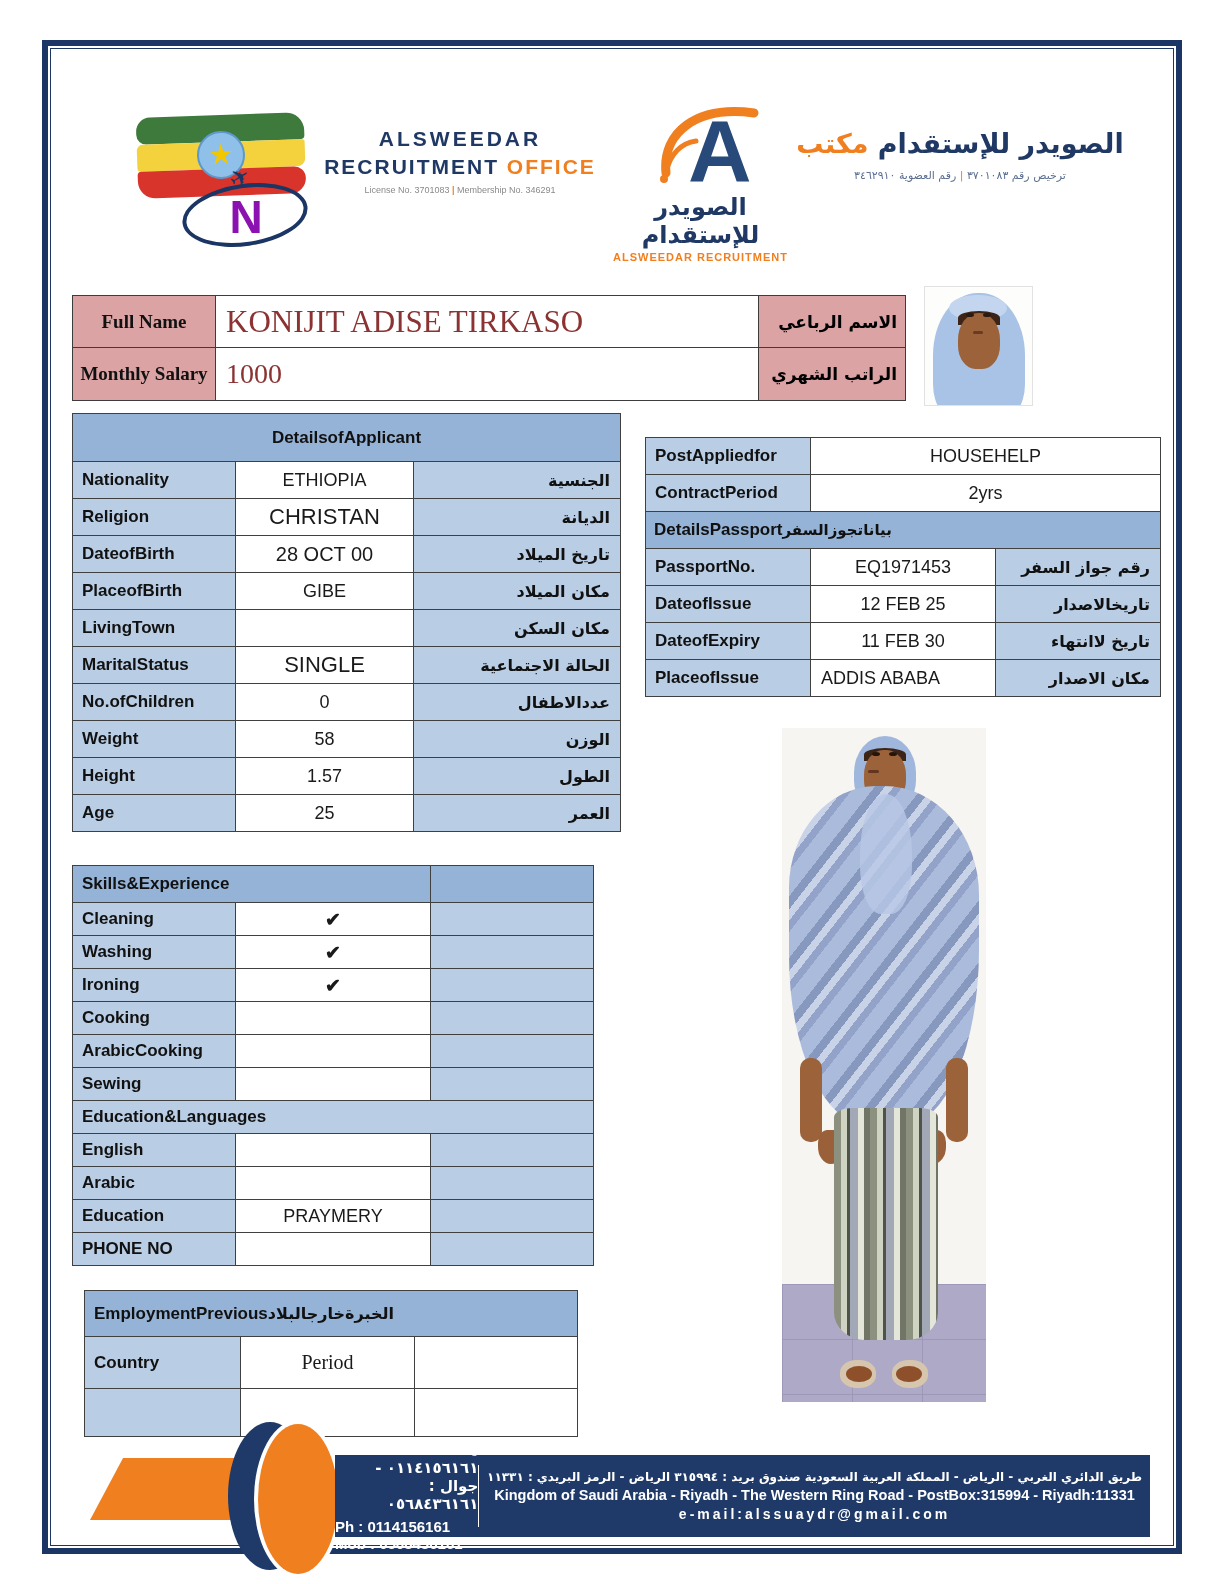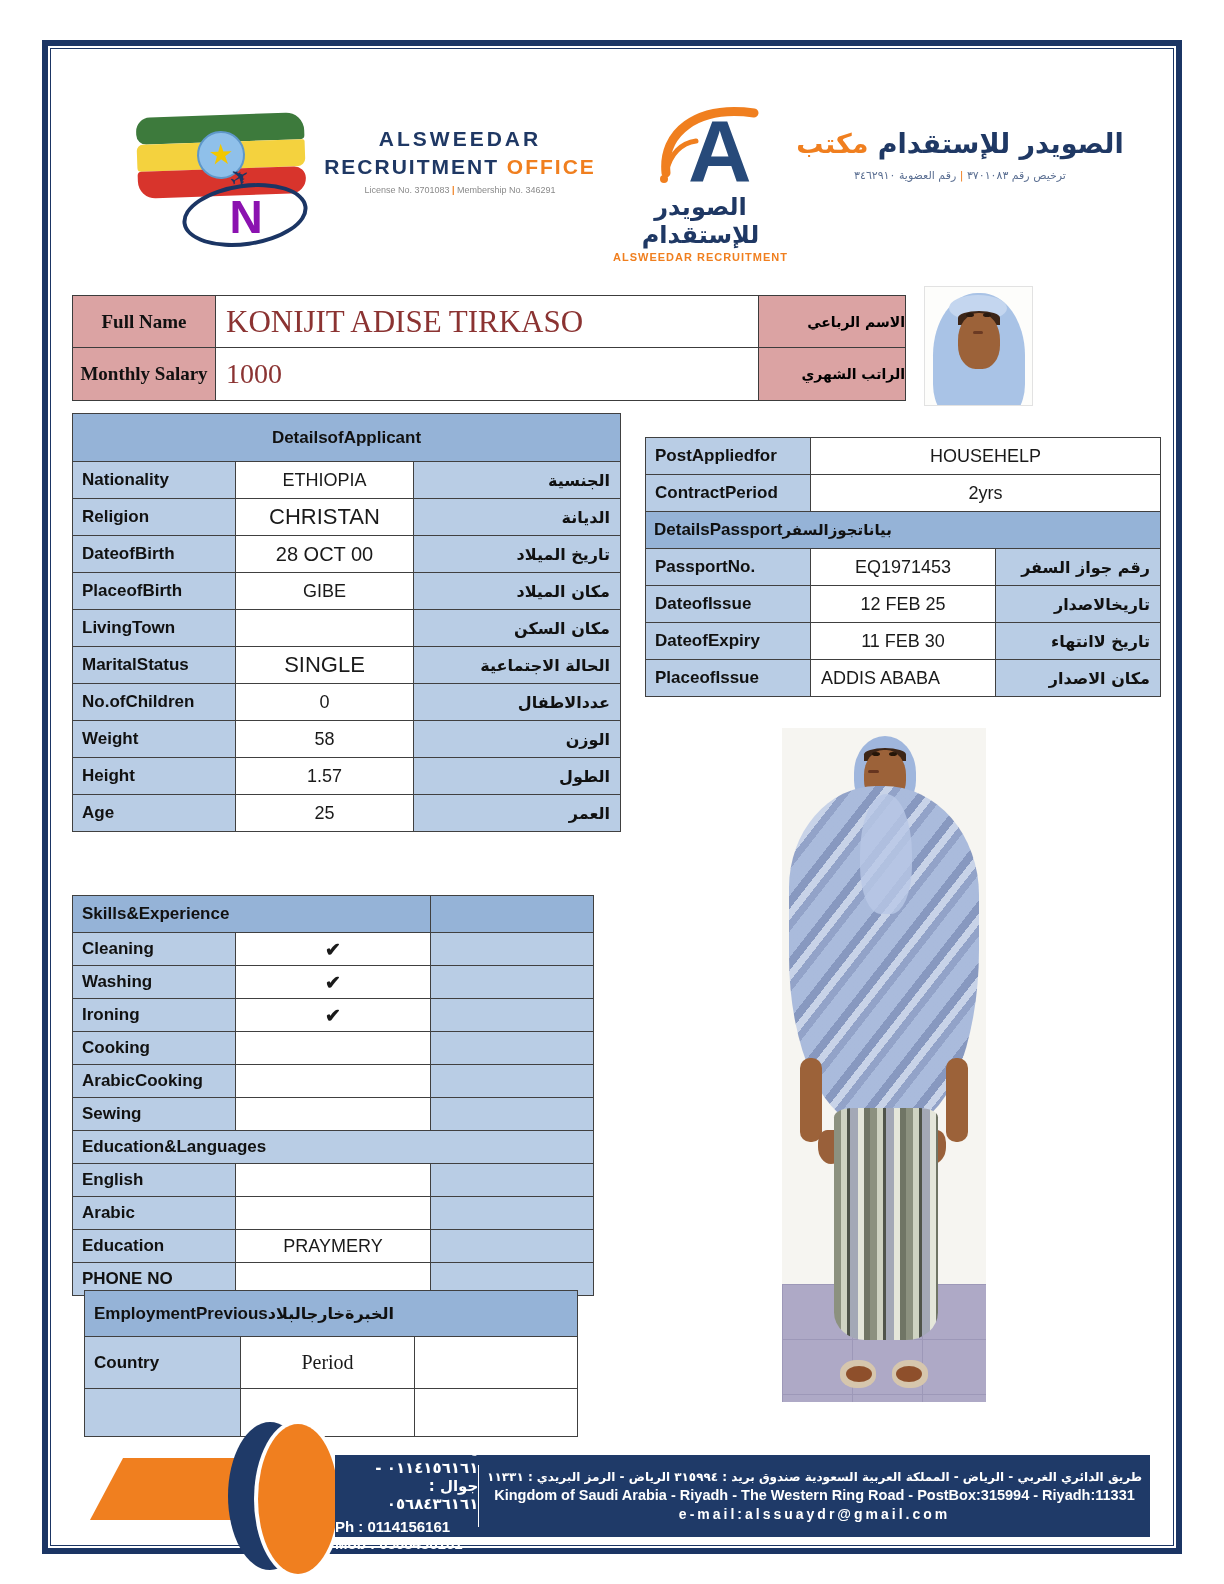--- a/index.html
+++ b/index.html
@@ -50,32 +50,32 @@
   .cell-ar { background:#b9cde5; font-weight:bold; font-size:16px; color:#111; text-align:right; padding-right:10px; }
   .cell-val { background:#ffffff; text-align:center; font-size:18px; color:#1a1a1a; }
 
   
   .name-table { left:72px; top:295px; width:833px; }
   .name-table td { border:1px solid #3c3c3c; }
   .pink { background:#dba3a3; }
   .lbl-serif { font-family:"Liberation Serif", serif; font-weight:bold; font-size:19px; text-align:center; color:#111; }
   .name-val { font-family:"Liberation Serif", serif; color:#8b3332; font-size:31px; padding-left:10px; background:#fff; }
   .salary-val { font-family:"Liberation Serif", serif; color:#8b3332; font-size:28px; padding-left:10px; background:#fff; }
-  .name-ar { font-family:"DejaVu Sans", sans-serif; font-weight:bold; font-size:14px; text-align:right; }
+  .name-ar { font-family:"DejaVu Sans", sans-serif; font-weight:bold; font-size:17px; text-align:right; padding-right:8px; }
   .row-h52 { height:52px; } .row-h53 { height:53px; }
 
   .details-table { left:72px; top:413px; width:548px; }
   .details-table td { height:37px; }
   .details-table .hrow td { height:48px; text-align:center; }
 
   .app-table { left:645px; top:437px; width:515px; }
   .app-table td { height:37px; }
   .pass-hdr { text-align:left; padding-left:8px; }
 
-  .skills-table { left:72px; top:895px; width:521px; }
+  .skills-table { left:72px; top:865px; width:521px; }
   .skills-table td { height:33px; }
   .skills-table .hrow td { height:37px; padding-left:9px; text-align:left; }
   .check { font-weight:bold; font-size:19px; }
 
   .emp-table { left:84px; top:1290px; width:493px; }
   .emp-table .hrow td { height:46px; padding-left:9px; }
   .period-cell { font-family:"Liberation Serif", serif; font-size:20px; }
 
   
   .photo-port { position:absolute; left:925px; top:287px; width:107px; height:118px; background:#fdfdfb; overflow:hidden; box-shadow:0 0 0 1px #e2e2e2; }

